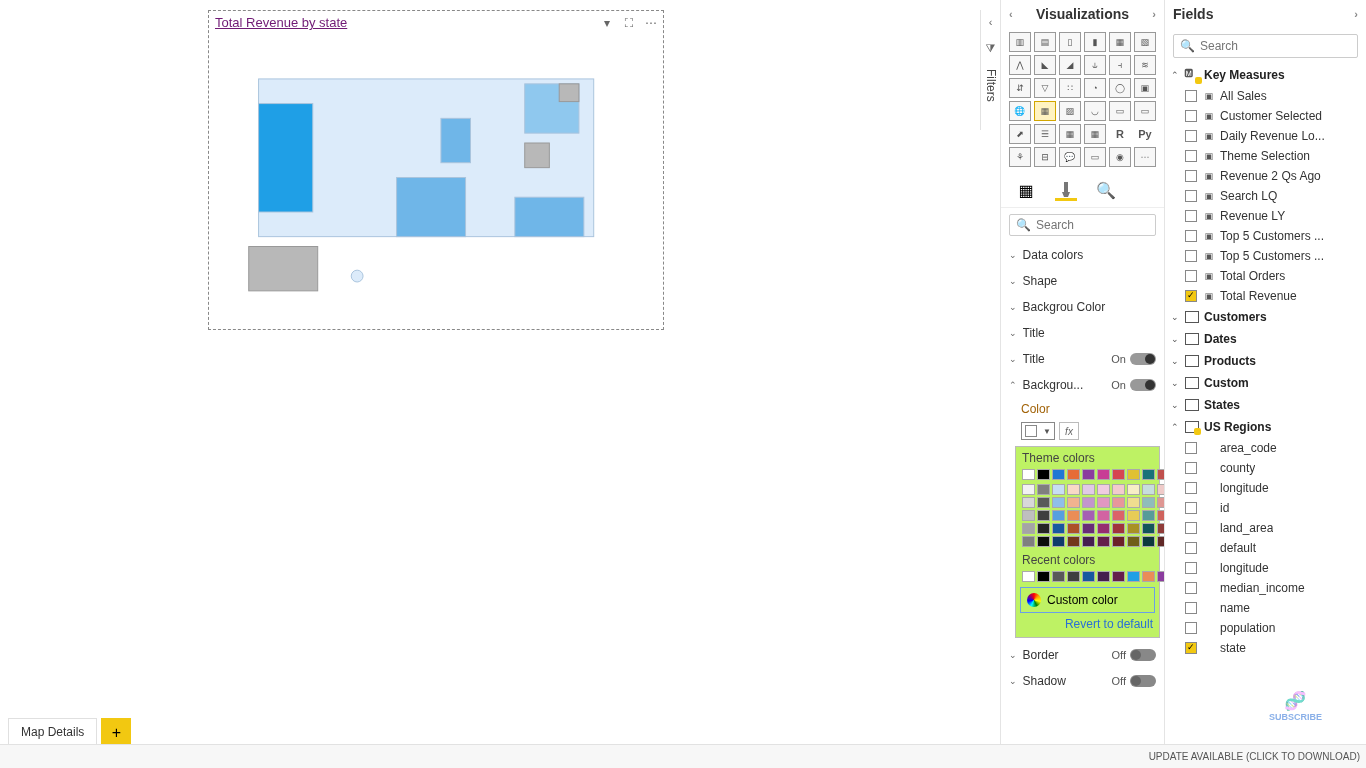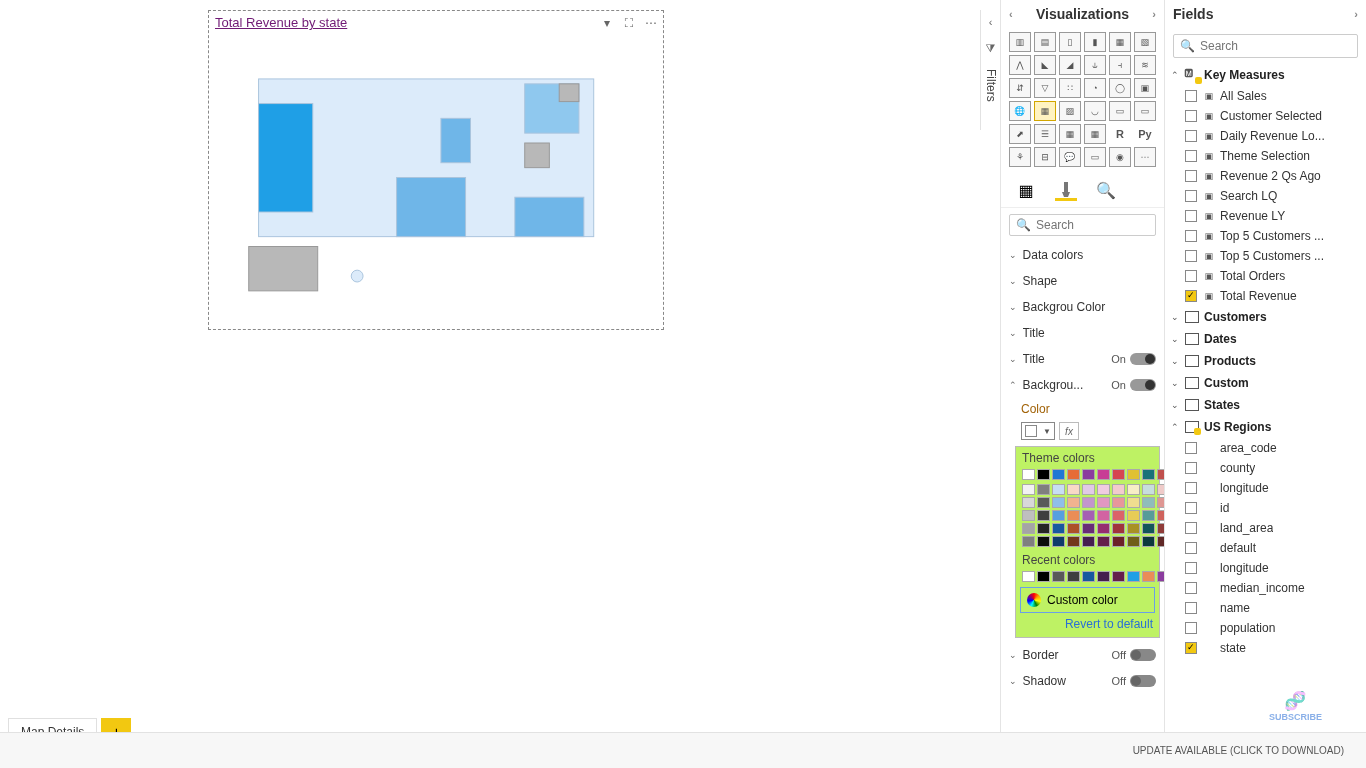--- a/index.html
+++ b/index.html
@@ -97,21 +97,21 @@
 .tbl-row .ticon.measure::before { content: '🅼'; font-size: 10px; color: #555; position: absolute; left: -1px; top: -2px; }
 .tbl-row .ticon.badge::after { content:''; position:absolute; right:-3px; bottom:-3px; width:7px; height:7px; background:#f2c811; border-radius:2px;}
 .tbl-row .name { color: #222; font-weight: 600; }
 .fld-row { display: flex; align-items: center; padding: 3px 6px 3px 20px; cursor: pointer; }
 .fld-row .cb { width: 12px; height: 12px; border: 1px solid #888; margin-right: 6px; display: inline-block; }
 .fld-row .cb.checked { background: #f2c811; position: relative; }
 .fld-row .cb.checked::after { content: '✓'; font-size: 9px; color: #000; position: absolute; left: 1px; top: -1px; }
 .fld-row .ficon { width: 12px; height: 10px; margin-right: 5px; display: inline-flex; align-items:center; justify-content:center; font-size:9px; color:#555; }
 .fld-row .fname { color: #333; white-space: nowrap; overflow: hidden; text-overflow: ellipsis; }
 
-.status-bar { position: absolute; left: 0; right: 0; bottom: 0; height: 36px; background: #f7f7f7; border-top: 1px solid #e2e2e2; display: flex; align-items: center; justify-content: flex-end; font-size: 10px; color: #555; padding-right: 22px; }
+.status-bar { position: absolute; left: 0; right: 0; bottom: 0; height: 24px; background: #f7f7f7; border-top: 1px solid #e2e2e2; display: flex; align-items: center; justify-content: flex-end; font-size: 10px; color: #555; padding-right: 6px; }
 
 .subscribe-badge { position: absolute; right: 44px; bottom: 46px; opacity: 0.55; pointer-events:none; color:#2a6fd6; font-size:9px; font-weight:bold; text-align:center;}
 .subscribe-badge .dna { font-size:18px; }
 </style>
 </head>
 <body>
 
 <div class="canvas">
   <div class="visual">
     <div class="visual-title">Total Revenue by state</div>

